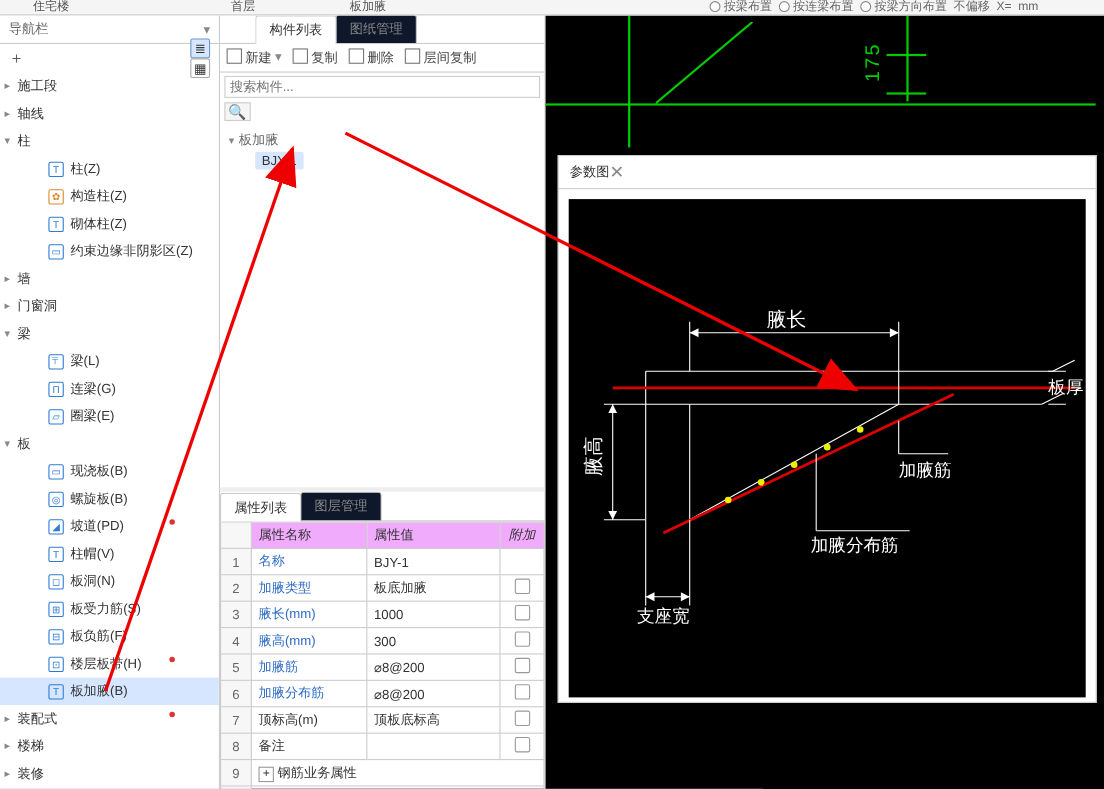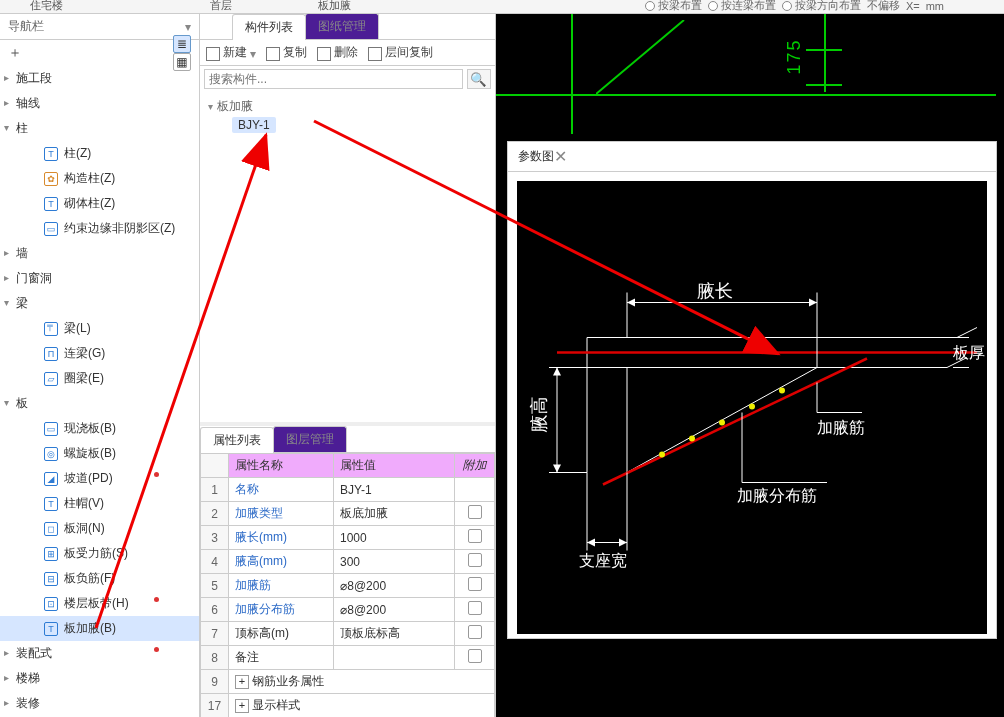--- a/index.html
+++ b/index.html
@@ -25,26 +25,26 @@
 .tree-item.sub { padding-left: 44px; }
 .tree-item.selected { background: #d6e6ff; }
 .tree-arrow { position:absolute; left:4px; top:6px; color:#888; font-size:10px;}
 .tree-item.sub .tree-icon { width:14px; height:14px; border:1.5px solid #2d7bd4; display:inline-flex; align-items:center; justify-content:center; font-size:9px; color:#2d7bd4; border-radius:2px;}
 .tree-item.sub .tree-icon.orange { border-color:#d88a2d; color:#d88a2d;}
 .reddot::after { content:""; position:absolute; right:40px; top:6px; width:5px;height:5px;background:#d33; border-radius:50%;}
 
 
 .mid-panel { width: 296px; height: 717px; border-right: 1px solid #ccc; display:flex; flex-direction:column; margin-top:14px; position:relative;}
 .tab-row { height: 26px; display:flex; border-bottom: 1px solid #ccc; align-items:flex-end;padding-left:32px;}
-.tab { padding: 4px 12px; border:1px solid #ccc; border-bottom:none; background:#4c1d95; color:#888; border-radius:3px 3px 0 0; margin-right:-1px; font-size:12px;}
+.tab { padding: 4px 12px; border:1px solid #ccc; border-bottom:none; background:#0f172a; color:#888; border-radius:3px 3px 0 0; margin-right:-1px; font-size:12px;}
 .tab.active { background:#fff; color:#333; position:relative; top:1px;}
 .action-row { padding: 4px 6px; display:flex; gap:10px; border-bottom:1px solid #ccc; color:#444; font-size:12px;}
-.action-row .act { display:flex; align-items:flex-end; gap:3px; cursor:pointer;}
+.action-row .act { display:flex; align-items:flex-start; gap:3px; cursor:pointer;}
 .action-row .act .ico { width:14px;height:14px;border:1px solid #777; display:inline-block;}
-.search-row { padding:3px 4px; display:flex; gap:4px;}
+.search-row { padding:3px 4px; display:flex; gap:4px;flex-direction:column;}
 .search-row input { flex:1; border:1px solid #ccc; padding:2px 4px; font-size:12px; color:#888;}
 .search-row .srch-btn { width:24px; border:1px solid #ccc; background:#f5f5f5;}
 .component-list { flex:0 0 330px; overflow:auto; padding:4px 8px;}
 .component-list .group-head { color:#666; font-size:12px; padding:2px 0; display:flex; align-items:center; gap:4px;}
 .component-list .comp-item { padding:2px 0 2px 26px; }
 .component-list .comp-item.sel { background:#d6e6ff; border-radius:2px; display:inline-block; padding:1px 6px; margin-left:24px;}
 
 
 .prop-area { border-top: 4px solid #eee; flex:1;}
 .prop-tabs { display:flex; border-bottom:1px solid #ccc; align-items:center;}

